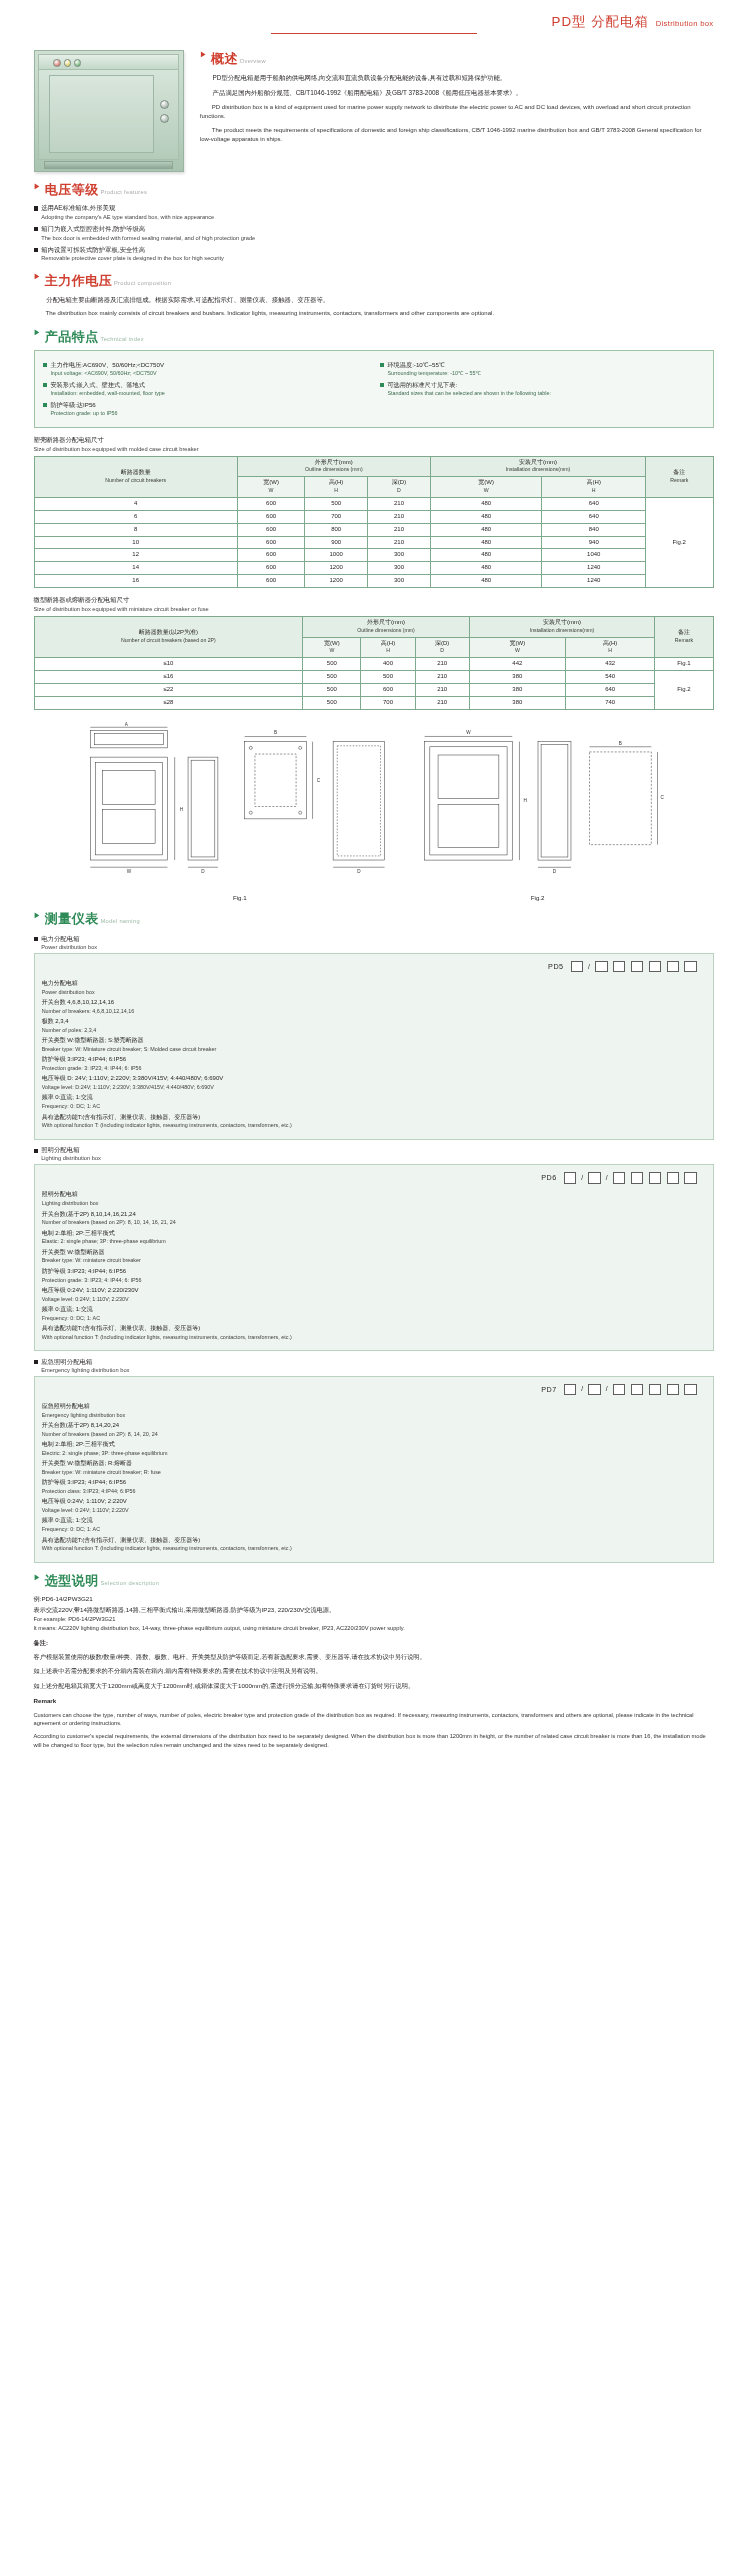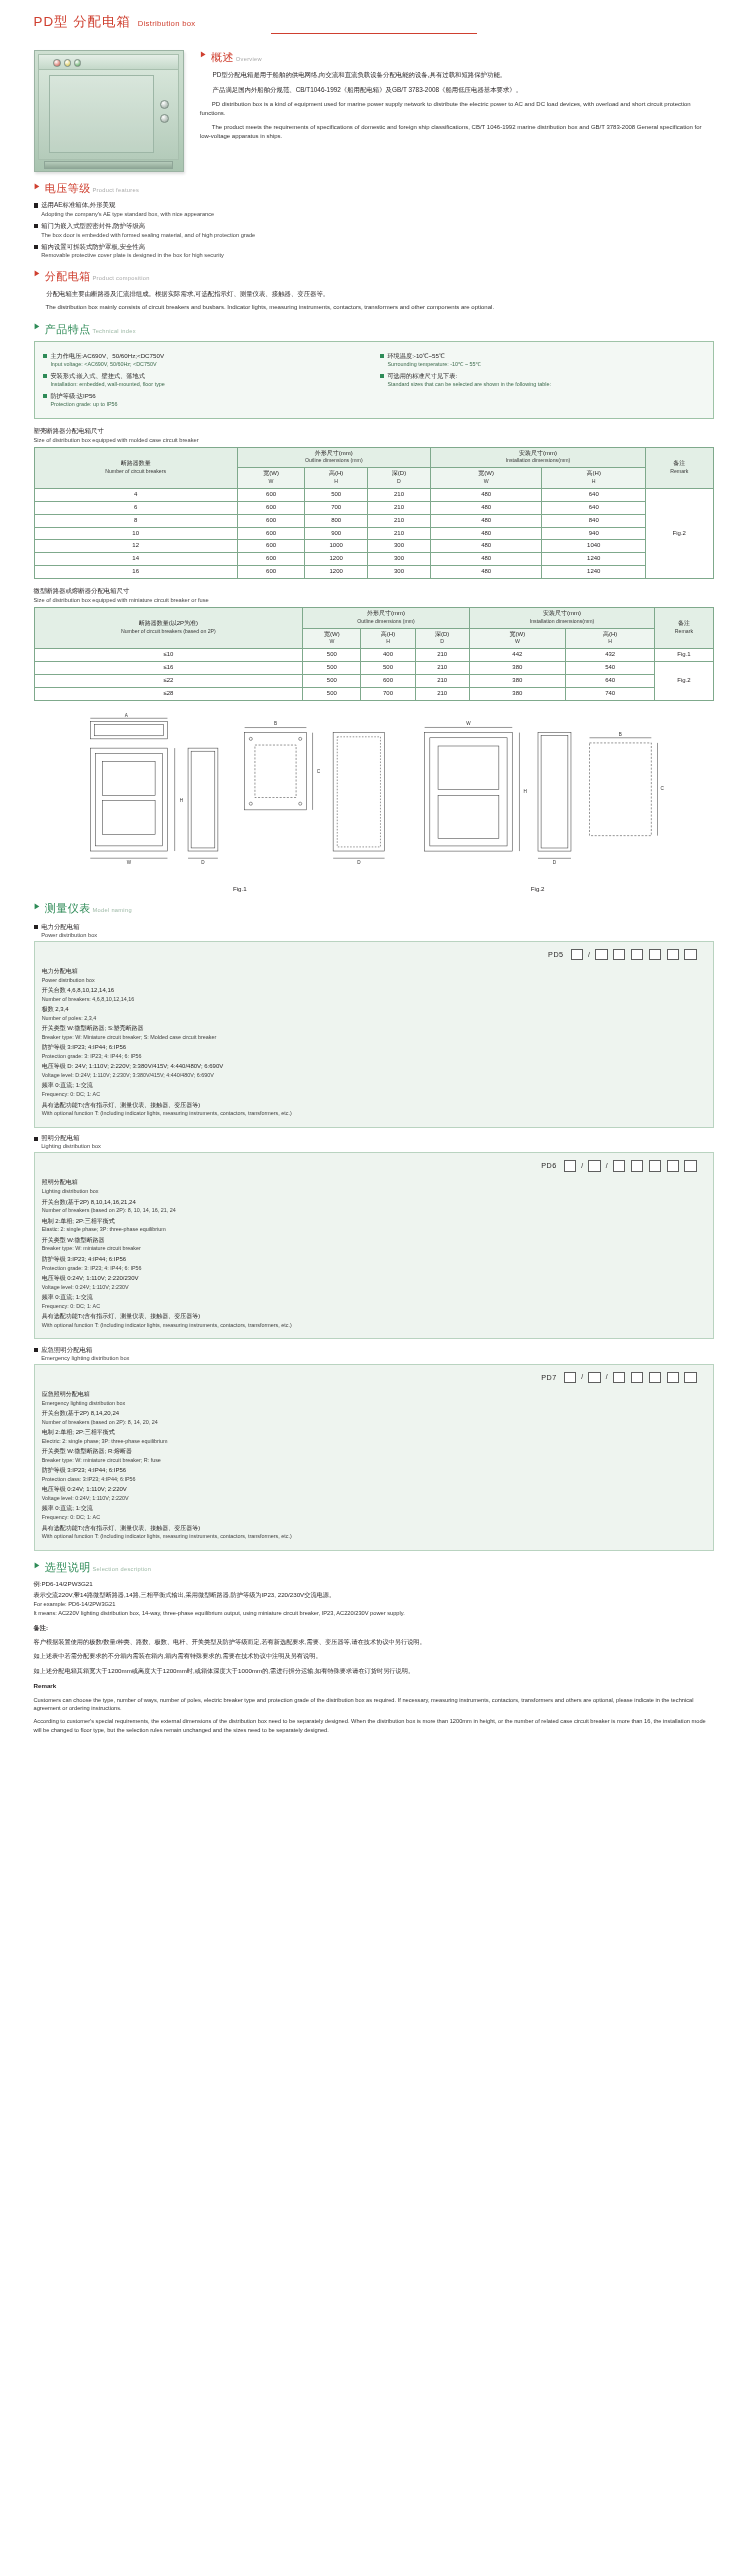--- a/index.html
+++ b/index.html
@@ -9,21 +9,21 @@
     background:#ffffff;
     font-family:"Liberation Sans", sans-serif;
     color:#231f20;
     font-size:6.2px;
   }
   .page{position:relative;width:747px;min-height:3628px;padding:0;box-sizing:border-box;}
   .wrap{width:680px;margin:0 auto;position:relative;}
 
   
   .doc-title{
-    text-align:left;
+    text-align:right;
     padding:13.4px 0 3.1px 0;
   }
   .doc-title .cn{
     display:inline-block;
     color:#cf3f2f;
     font-size:13.4px;
     letter-spacing:1px;
   }
   .doc-title .en{
     display:inline-block;
@@ -46,22 +46,22 @@
     margin:9.3px 0 4.1px 0;
   }
   .sec-head .tri{
     color:#cf3f2f;
     font-size:7.2px;
     line-height:7.2px;
     margin-top:1.5px;
   }
   .sec-head .txt .cn{
     color:#cf3f2f;
-    font-size:11px;
-    font-weight:normal;
+    font-size:13px;
+    font-weight:bold;
     letter-spacing:0.5px;
   }
   .sec-head .txt .en{
     color:#a9a9a9;
     font-size:5.7px;
     letter-spacing:0.3px;
     margin-top:0.5px;
   }
 
   .sec-head-green .tri{color:#2e8b57;}
@@ -305,21 +305,21 @@
         <span class="b-txt">
           <span>箱内设置可拆装式防护罩板,安全性高</span>
           <span class="b-en">Removable protective cover plate is designed in the box for high security</span>
         </span>
       </div>
     </div>
 
     <div class="sec-head">
       <span class="tri">▶</span>
       <span class="txt">
-        <span class="cn">分配电箱</span>
+        <span class="cn">主力作电压</span>
         <span class="en">Product  composition</span>
       </span>
     </div>
     <div class="para">分配电箱主要由断路器及汇流排组成。根据实际需求,可选配指示灯、测量仪表、接触器、变压器等。</div>
     <div class="para en">The distribution box mainly consists of circuit breakers and busbars. Indicator lights, measuring instruments, contactors, transformers and other components are optional.</div>
 
     <div class="sec-head sec-head-green">
       <span class="tri">▶</span>
       <span class="txt">
         <span class="cn">产品特点</span>

